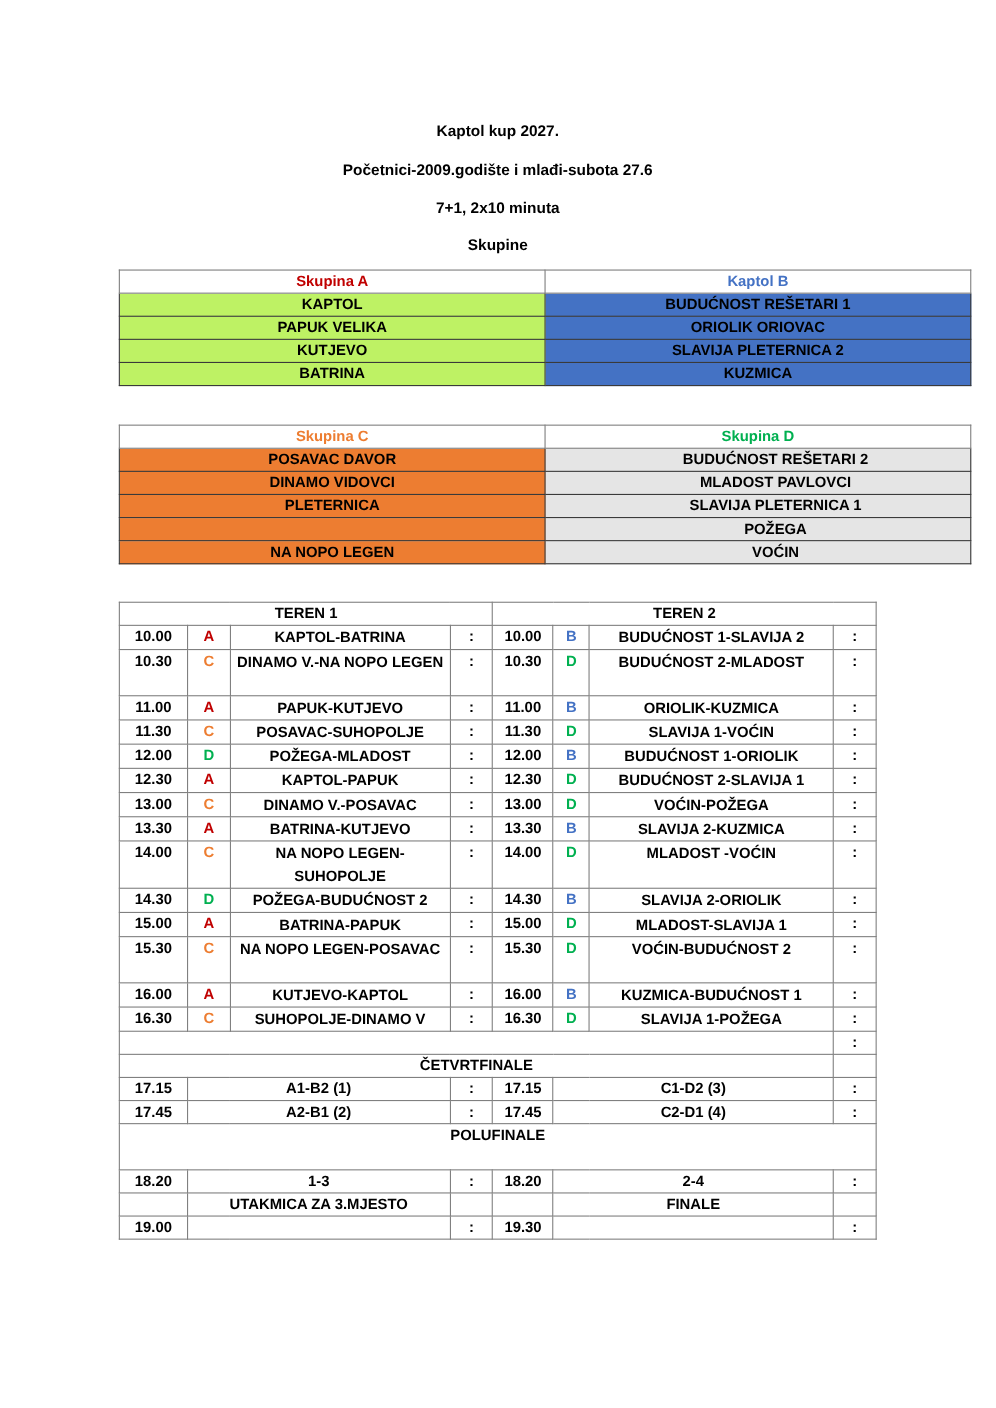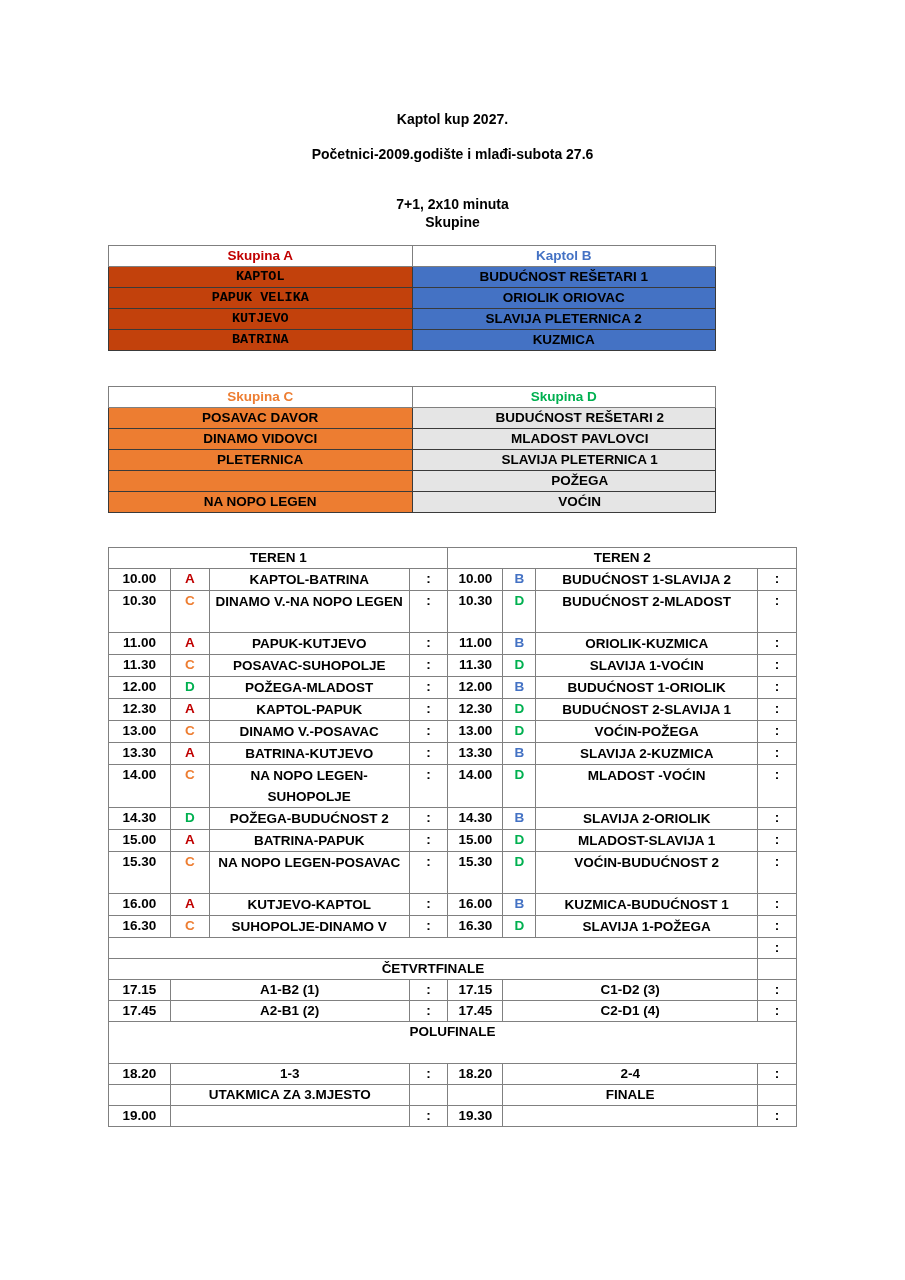--- a/index.html
+++ b/index.html
@@ -9,24 +9,24 @@
     color: #000;
   }
   .heading {
     position: absolute; left: 0; width: 905px; text-align: center;
     font-weight: bold; font-size: 14px; line-height: 18px;
   }
   table { border-collapse: collapse; position: absolute; font-weight: bold; font-size: 13.5px; }
   td { text-align: center; padding: 0; }
 
   
-  .groups { left: 108px; width: 608px; }
+  .groups { left: 108px; width: 775px; }
   .groups td { border: 1px solid #3a3a3a; height: 20px; line-height: 20px; width: 50%; }
   .groups tr.hdr td { background: #fff; border-color: #7f7f7f; }
-  .red { background: #c2410c; font-family: Liberation Mono, monospace; }
+  .red { background: #bef264; }
   .blue { background: #4472c4; }
   .orange { background: #ed7d31; }
   .green { background: #e5e5e5; padding-left: 32px; }
 
   
   .sched { left: 108px; top: 547px; width: 689px; }
   .sched td { border: 1px solid #808080; height: 20px; line-height: 20px; vertical-align: top; }
   .sched tr.tall td { height: 41px; }
   .sched td.time { width: 61px; }
   .sched td.grp { width: 38px; }
@@ -36,21 +36,21 @@
   .sched td.grp2 { width: 32px; }
   .sched td.match2 { width: 221px; line-height: 21px; }
   .sched td.colon2 { width: 38px; }
   .sched td.blank { border: 1px solid #808080; }
 </style>
 </head>
 <body>
 
 <div class="heading" style="top:110px">Kaptol kup 2027.</div>
 <div class="heading" style="top:145px">Početnici-2009.godište i mlađi-subota 27.6</div>
-<div class="heading" style="top:195px">7+1, 2x10 minuta</div>
+<div class="heading" style="top:180px">7+1, 2x10 minuta</div>
 <div class="heading" style="top:213px">Skupine</div>
 
 <table class="groups" style="top:245px">
   <tbody>
       <tr class="hdr">
     <td style="color:#c00000">Skupina A</td>
     <td style="color:#4472c4">Kaptol B</td>
   </tr>
   <tr>
     <td class="red">KAPTOL</td>

